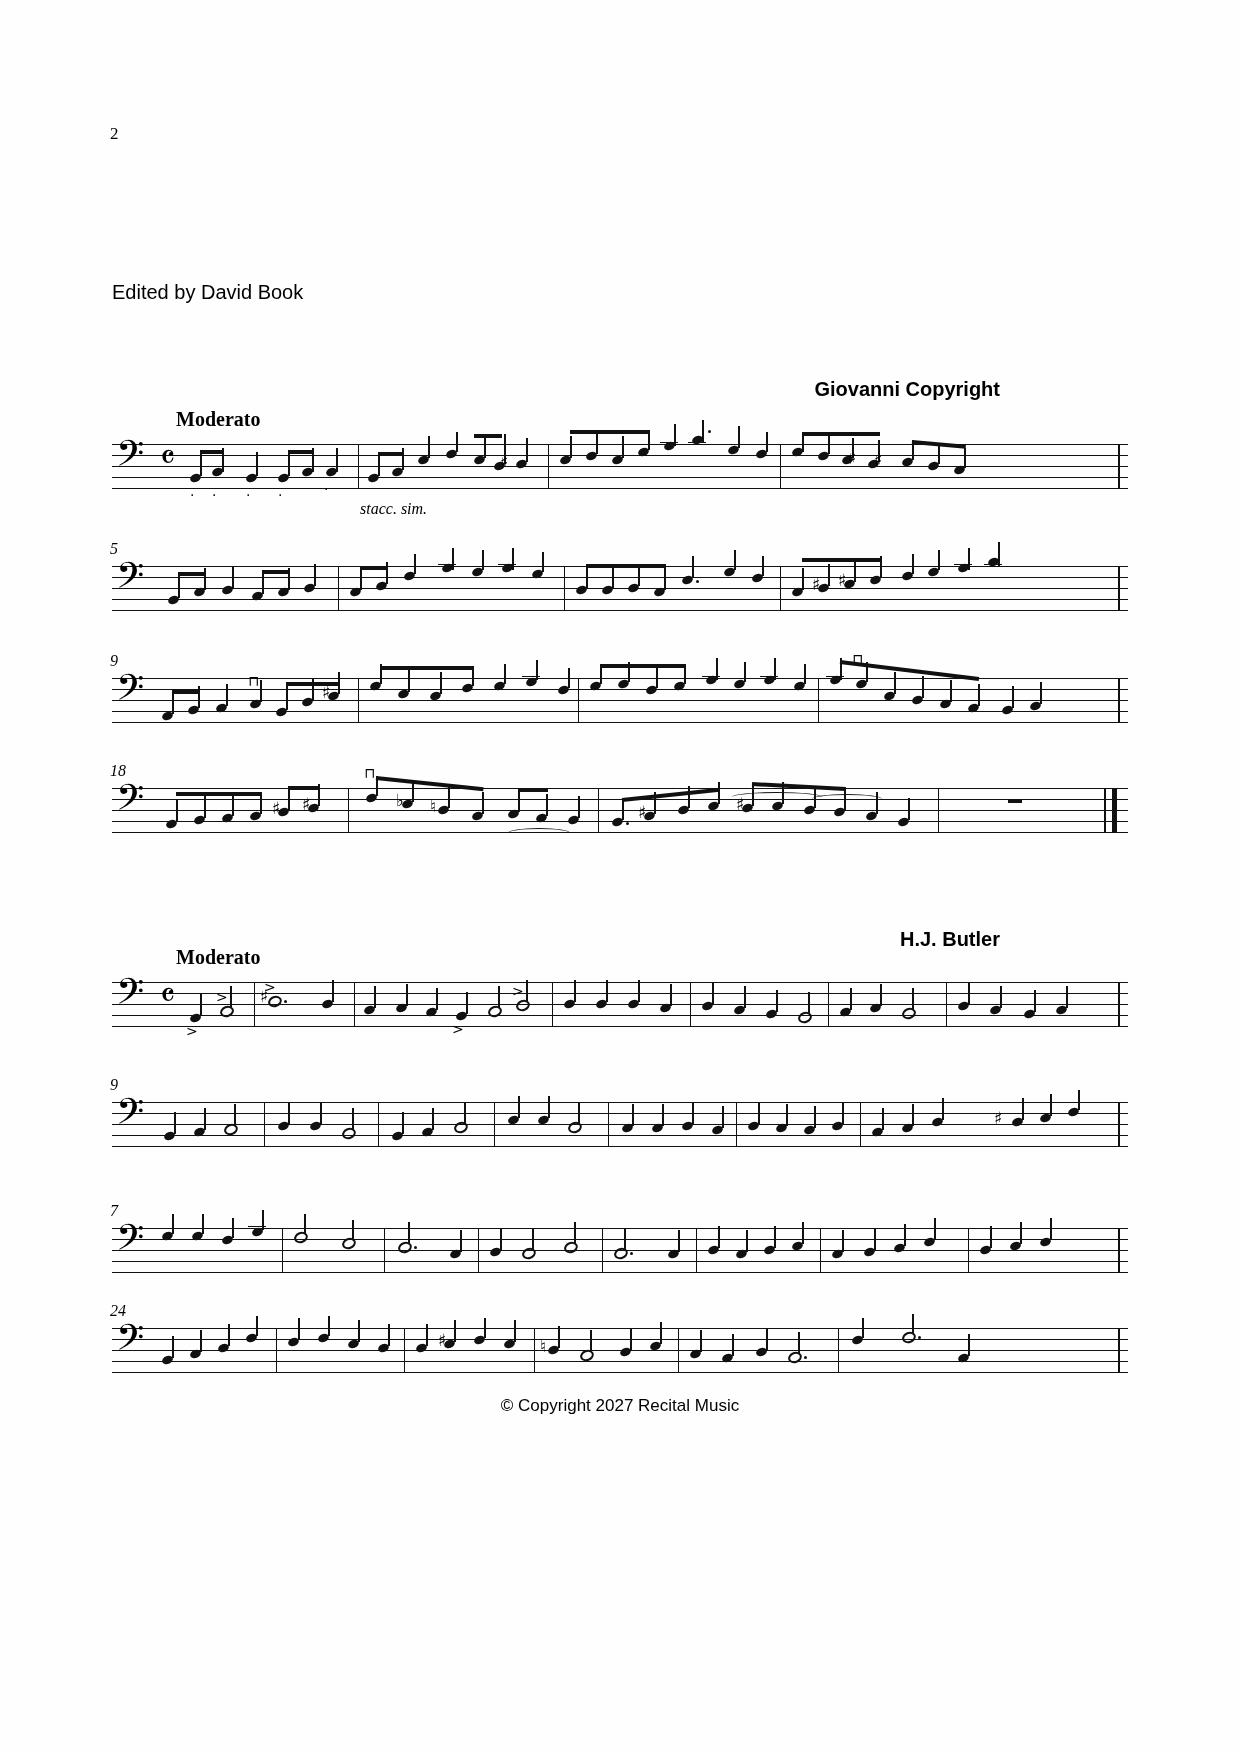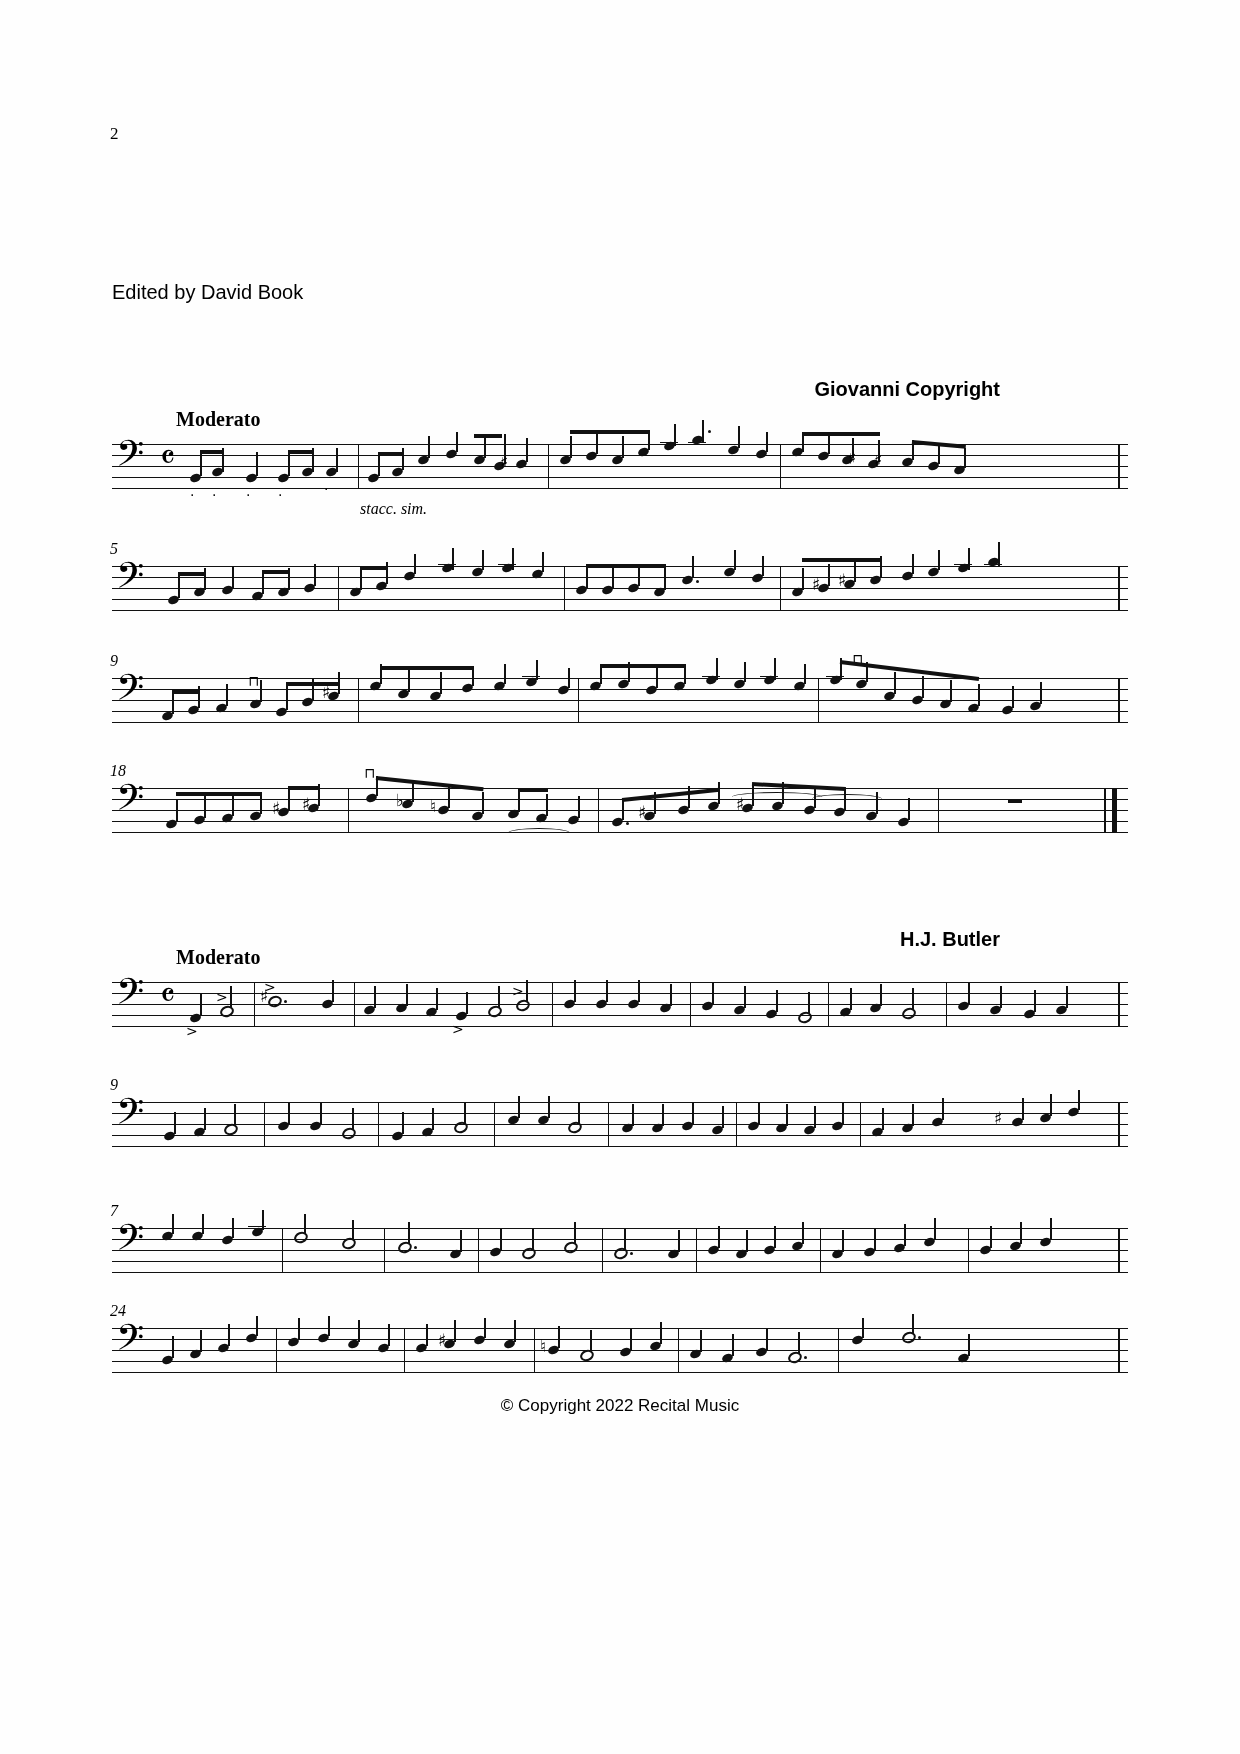--- a/index.html
+++ b/index.html
@@ -943,15 +943,15 @@
       <div class="stem" style="left:750px; top:-10px; height:20px;"></div>
     <div class="note hollow" style="left:790px; top:4px;"></div>
       <div class="stem" style="left:800px; top:-14px; height:20px;"></div>
     <div class="flagdot" style="left:806px; top:8px;"></div>
     <div class="note" style="left:846px; top:26px;"></div>
       <div class="stem" style="left:856px; top:6px; height:22px;"></div>
 
     <div class="endbar-thin" style="left:1006px;"></div>
   </div>
 
-  <div class="copyright">© Copyright 2022 Recital Music</div>
+  <div class="copyright">© Copyright 2027 Recital Music</div>
 
 </div>
 
 </body></html>

